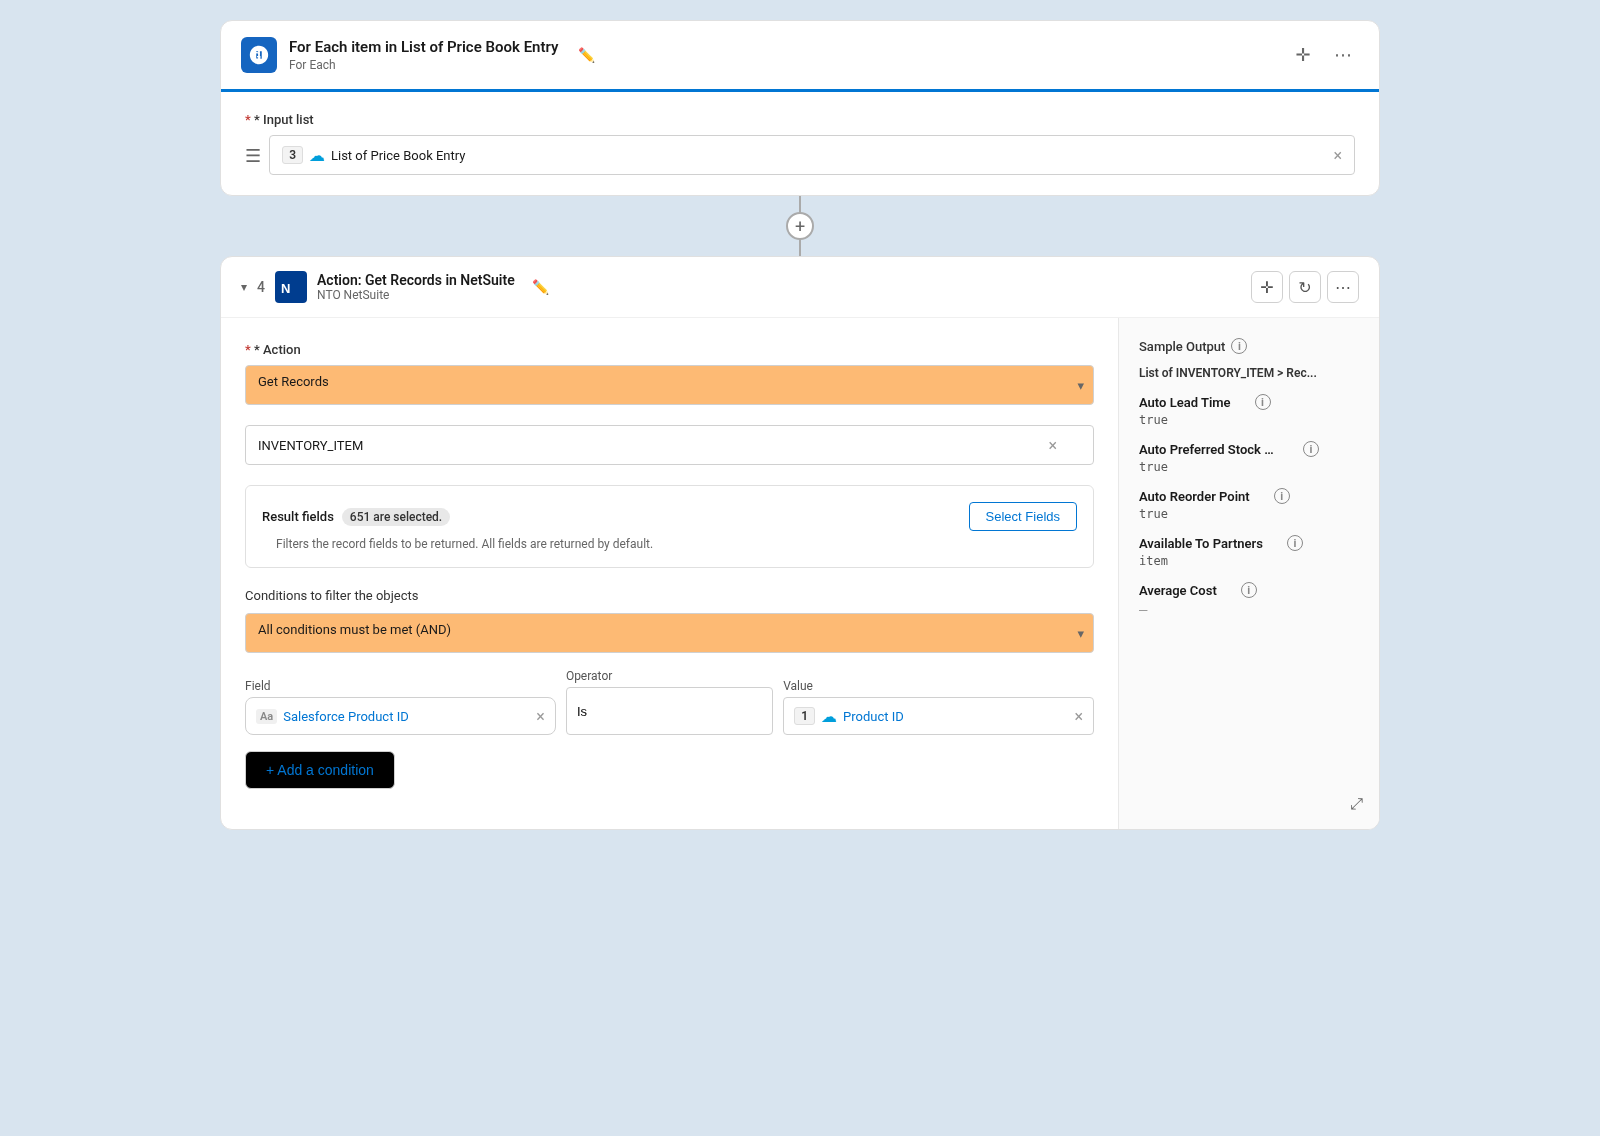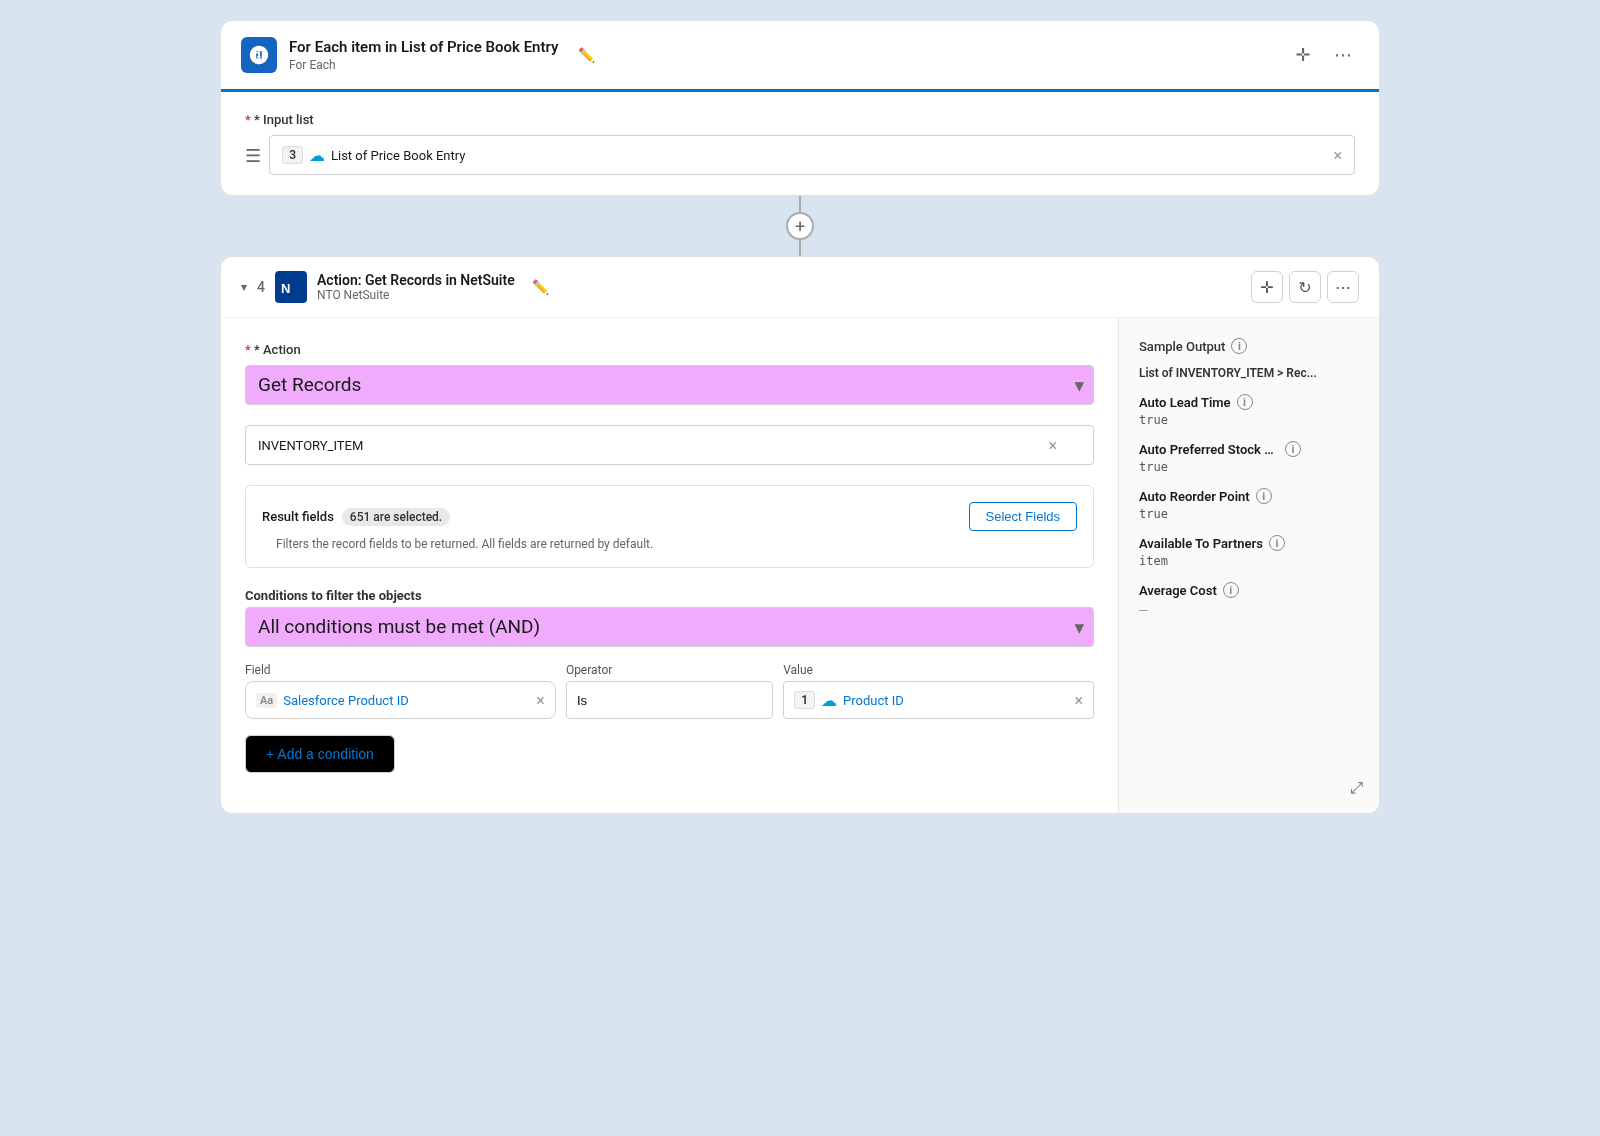--- a/index.html
+++ b/index.html
@@ -375,23 +375,23 @@
       margin-left: 14px;
     }
 
     
     .conditions-section {
       margin-bottom: 16px;
     }
 
     .conditions-title {
       font-size: 13px;
-      font-weight: 700;
+      font-weight: 400;
       color: #333;
-      margin-bottom: 4px;
+      margin-bottom: 10px;
     }
 
     .conditions-dropdown {
       position: relative;
       margin-bottom: 16px;
     }
 
     
     .filter-row {
       display: flex;
@@ -445,21 +445,21 @@
       color: #0176d3;
       flex: 1;
     }
 
     .op-select {
       border: 1px solid #d0d0d0;
       border-radius: 4px;
       padding: 6px 28px 6px 10px;
       font-size: 13px;
       background: #fff;
-      height: 38px;
+      height: 48px;
       appearance: none;
       cursor: pointer;
       position: relative;
       width: 100%;
     }
 
     .value-input {
       border: 1px solid #d0d0d0;
       border-radius: 4px;
       padding: 6px 10px;
@@ -520,21 +520,21 @@
     .sample-item {
       margin-bottom: 14px;
     }
 
     .sample-item-title {
       font-size: 13px;
       font-weight: 600;
       color: #1a1a1a;
       display: flex;
       align-items: center;
-      gap: 6px;
+      gap: 24px;
       margin-bottom: 3px;
     }
 
     .sample-item-value {
       font-size: 12px;
       color: #555;
       font-family: monospace;
     }
 
     .sample-item-dash {
@@ -558,26 +558,26 @@
       overflow: hidden;
       text-overflow: ellipsis;
       max-width: 140px;
     }
 
     .select-dropdown-display {
       width: 100%;
       border: 1px solid #d0d0d0;
       border-radius: 4px;
       padding: 8px 36px 8px 12px;
-      font-size: 19px;
-      background: #f0abfc;
+      font-size: 13px;
+      background: #fdba74;
       color: #1a1a1a;
       height: 40px;
       display: flex;
-      align-items: flex-end;
+      align-items: flex-start;
       justify-content: space-between;
       cursor: pointer;
     }
   </style>
 </head>
 <body>
 
 <div class="page-wrapper">
 
   <div class="for-each-card">

